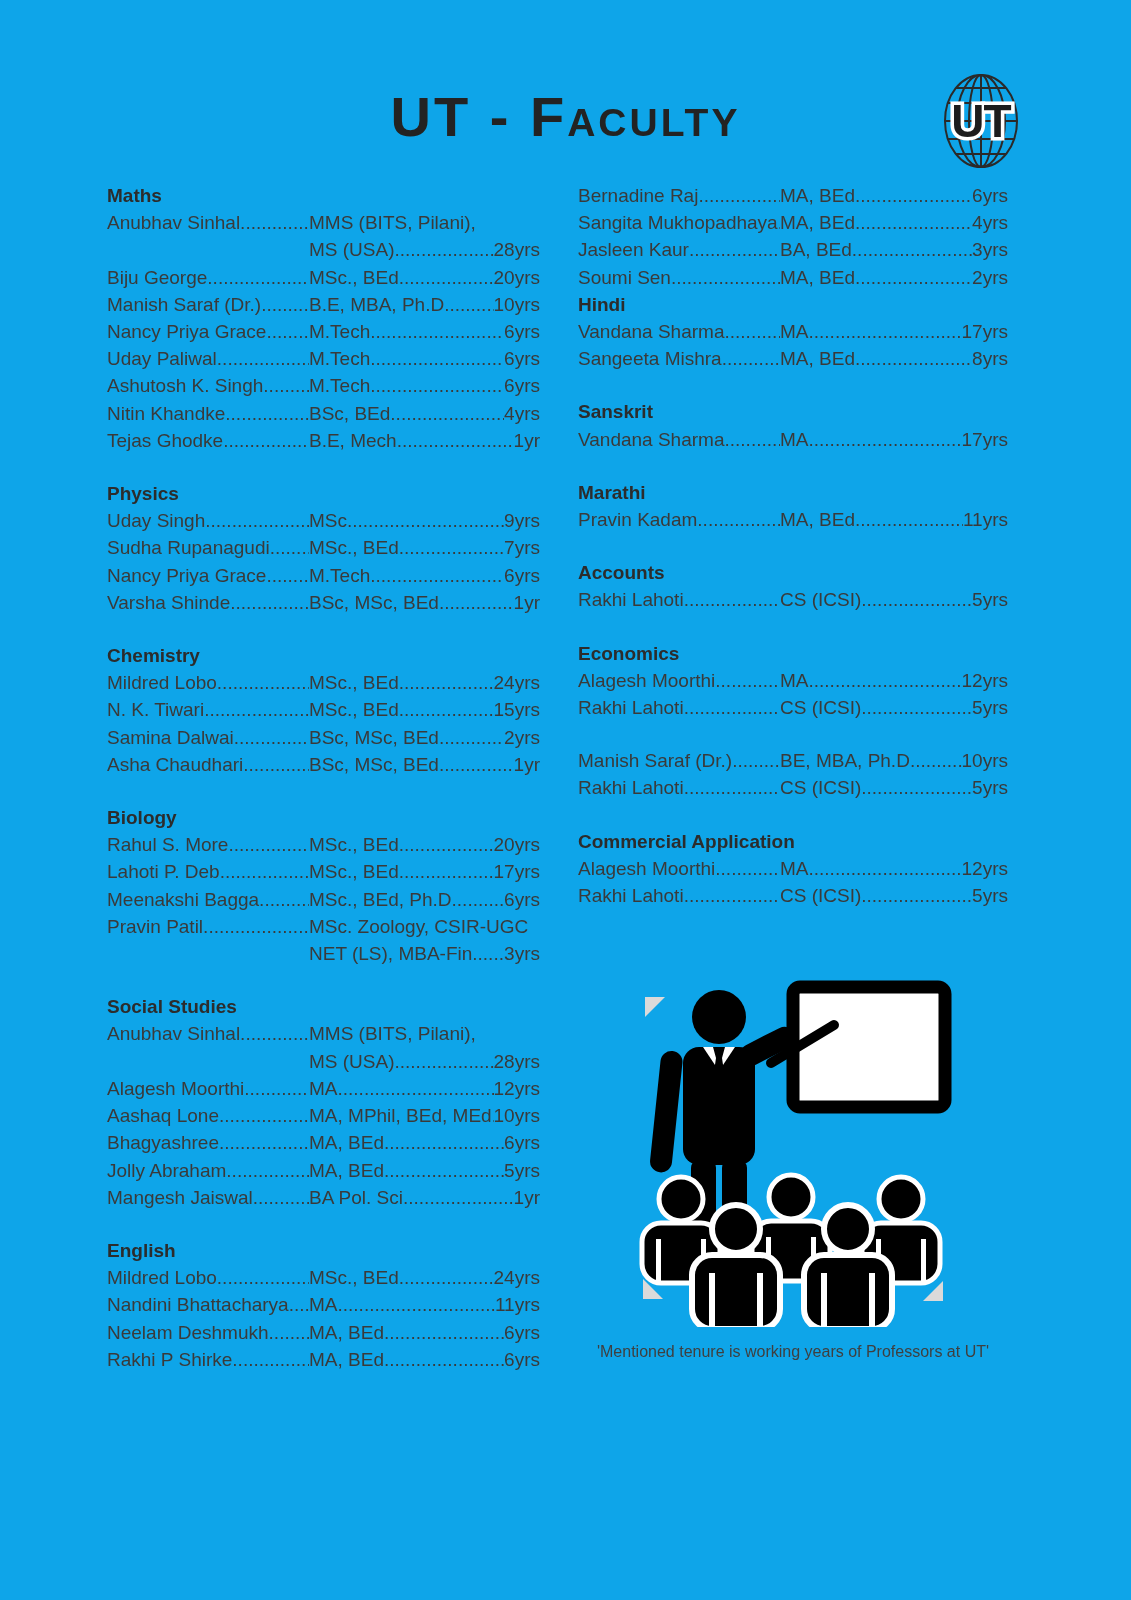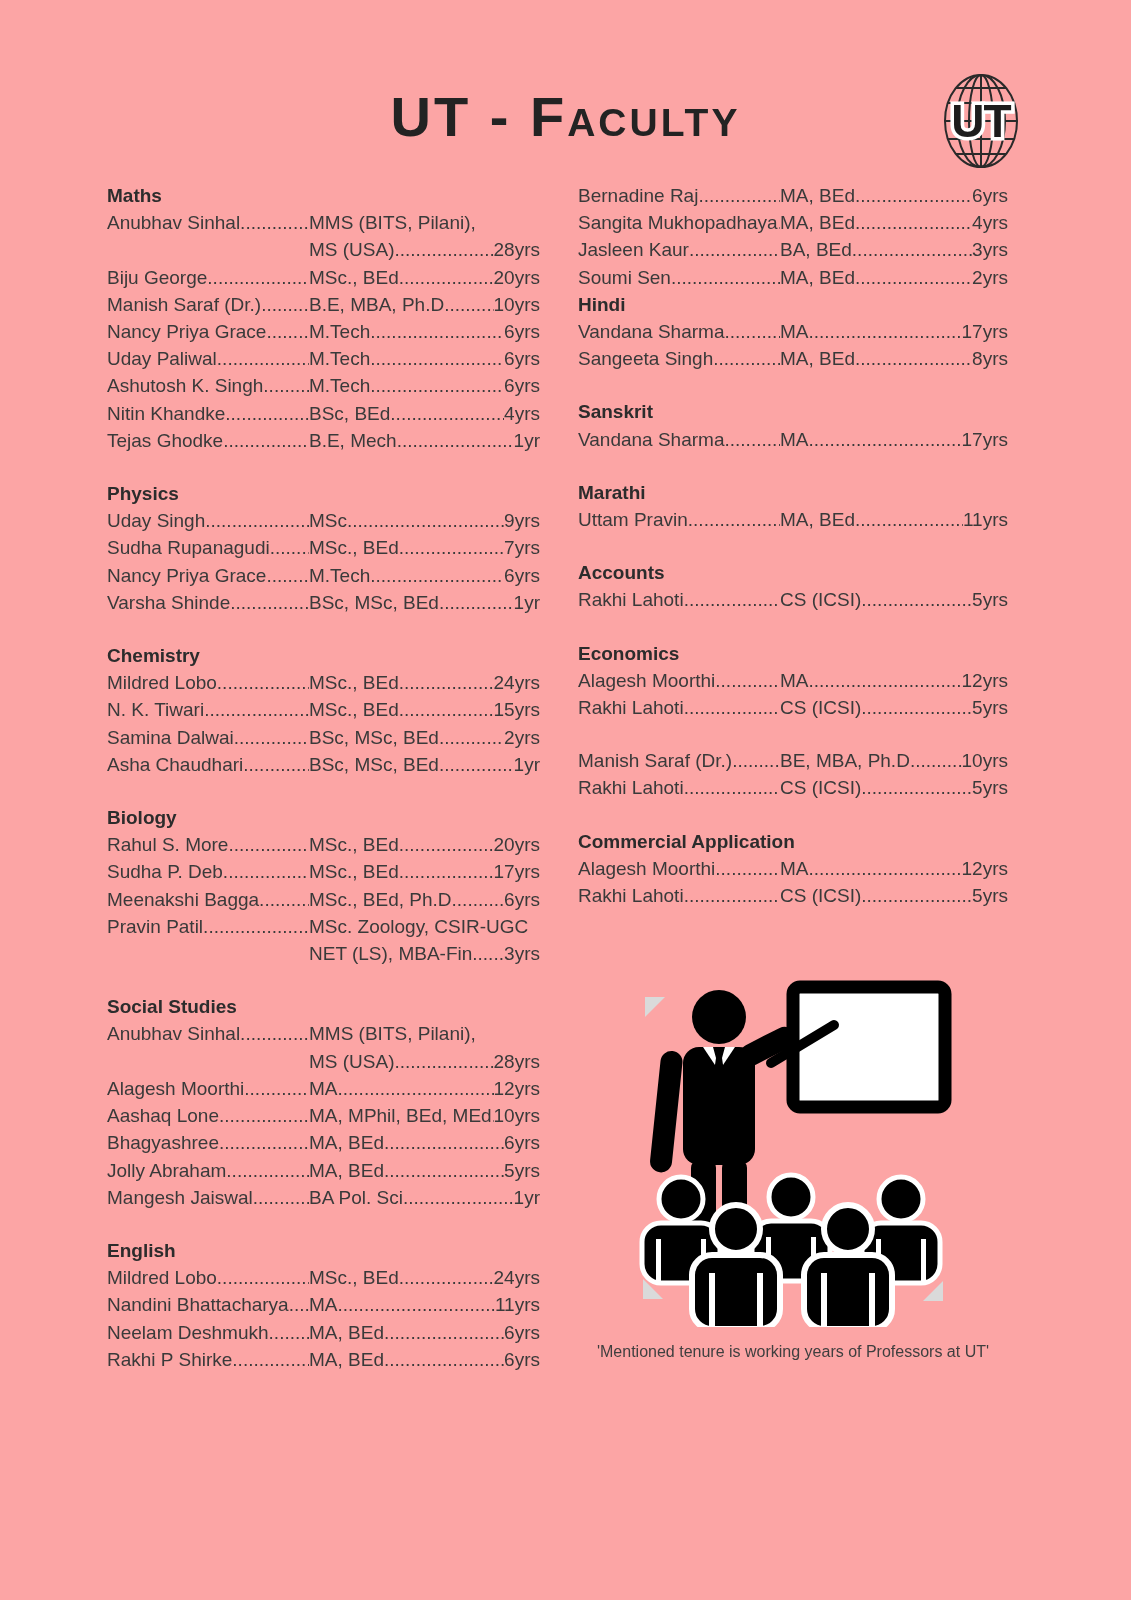--- a/index.html
+++ b/index.html
@@ -3,21 +3,21 @@
 <meta charset="utf-8">
 <style>
   * { box-sizing: border-box; }
   html, body { margin: 0; padding: 0; }
   body {
     width: 1131px; height: 1600px;
     background: #ffffff;
     font-family: "Liberation Sans", sans-serif;
     color: #3a3a3a;
   }
-  .page { position: relative; width: 1131px; height: 1600px; background: #fca5a5; overflow: hidden; }
+  .page { position: relative; width: 1131px; height: 1600px; background: #0ea5e9; overflow: hidden; }
 
   .title {
     position: absolute; top: 84px; left: 0; width: 100%;
     margin: 0; text-align: center;
     font-size: 56px; font-weight: bold;
     font-variant: small-caps; letter-spacing: 3px;
     color: #232323;
   }
   .logo { position: absolute; top: 72px; left: 942px; }
 
@@ -265,21 +265,21 @@
             <span class="dots">..........................................................................................</span>
           </span>
           <span class="ql">
             <span class="qual">MSc., BEd</span>
             <span class="dots">..........................................................................................</span>
             <span class="yrs">20yrs</span>
           </span>
         </div>
         <div class="row">
           <span class="nm">
-            <span class="name">Sudha P. Deb</span>
+            <span class="name">Lahoti P. Deb</span>
             <span class="dots">..........................................................................................</span>
           </span>
           <span class="ql">
             <span class="qual">MSc., BEd</span>
             <span class="dots">..........................................................................................</span>
             <span class="yrs">17yrs</span>
           </span>
         </div>
         <div class="row">
           <span class="nm">
@@ -494,21 +494,21 @@
               <span class="dots">..........................................................................................</span>
             </span>
             <span class="ql">
               <span class="qual">MA</span>
               <span class="dots">..........................................................................................</span>
               <span class="yrs">17yrs</span>
             </span>
           </div>
           <div class="row">
             <span class="nm">
-              <span class="name">Sangeeta Singh</span>
+              <span class="name">Sangeeta Mishra</span>
               <span class="dots">..........................................................................................</span>
             </span>
             <span class="ql">
               <span class="qual">MA, BEd</span>
               <span class="dots">..........................................................................................</span>
               <span class="yrs">8yrs</span>
             </span>
           </div>
         </section>
         <section class="section">
@@ -522,21 +522,21 @@
               <span class="qual">MA</span>
               <span class="dots">..........................................................................................</span>
               <span class="yrs">17yrs</span>
             </span>
           </div>
         </section>
         <section class="section">
           <h2 class="sec-title">Marathi</h2>
           <div class="row">
             <span class="nm">
-              <span class="name">Uttam Pravin</span>
+              <span class="name">Pravin Kadam</span>
               <span class="dots">..........................................................................................</span>
             </span>
             <span class="ql">
               <span class="qual">MA, BEd</span>
               <span class="dots">..........................................................................................</span>
               <span class="yrs">11yrs</span>
             </span>
           </div>
         </section>
         <section class="section">

